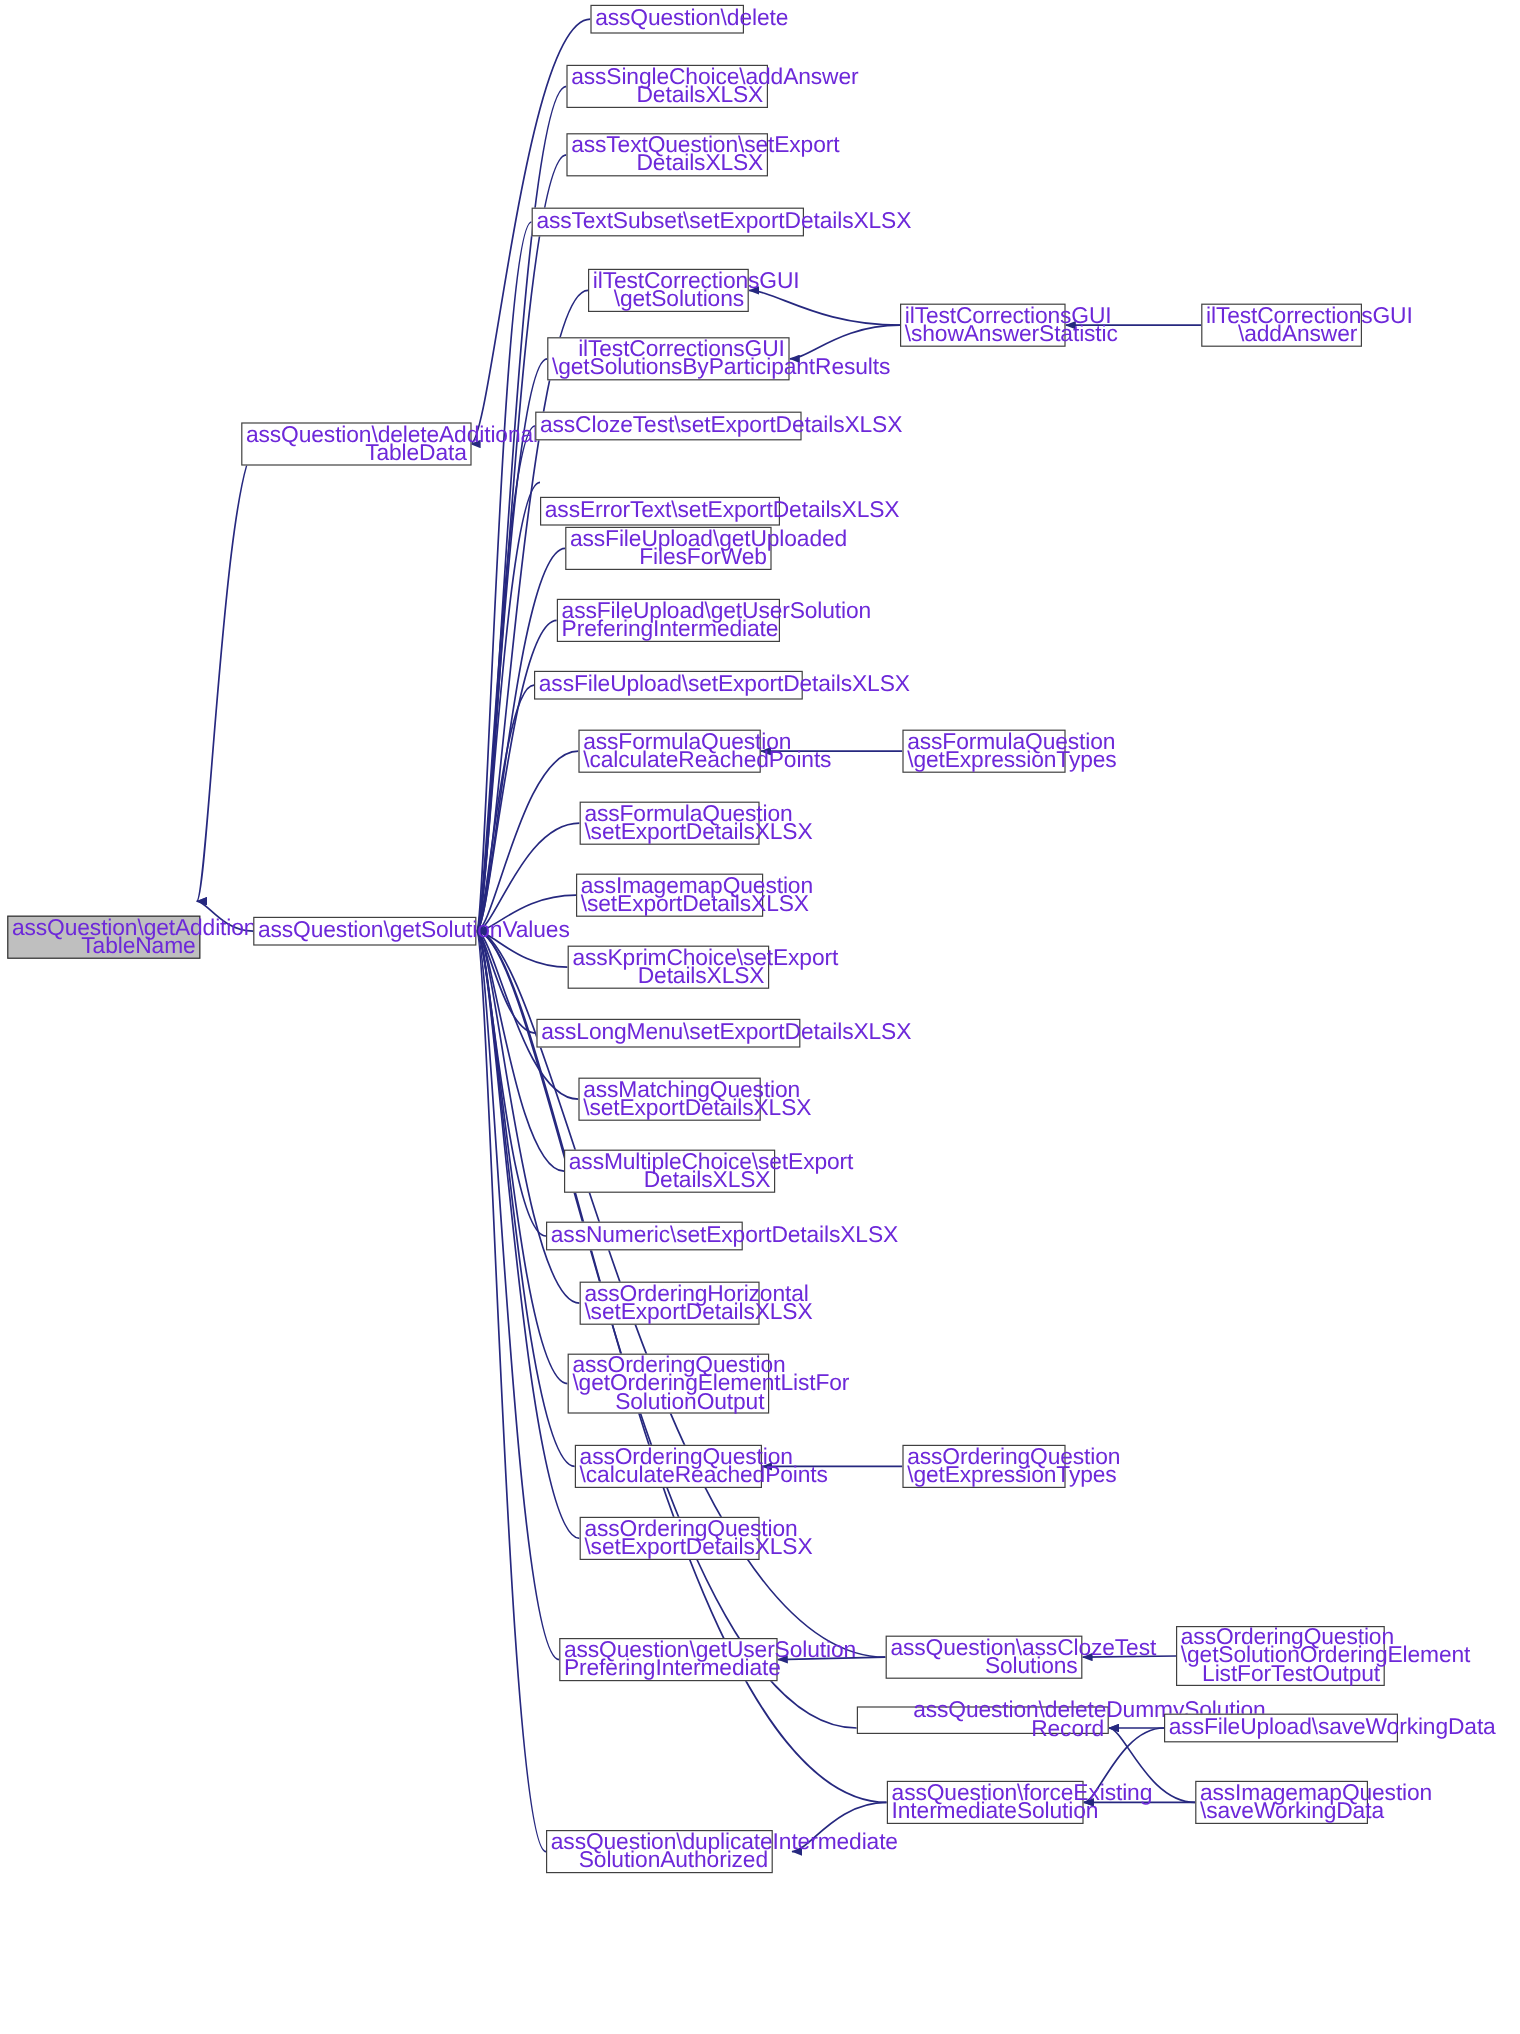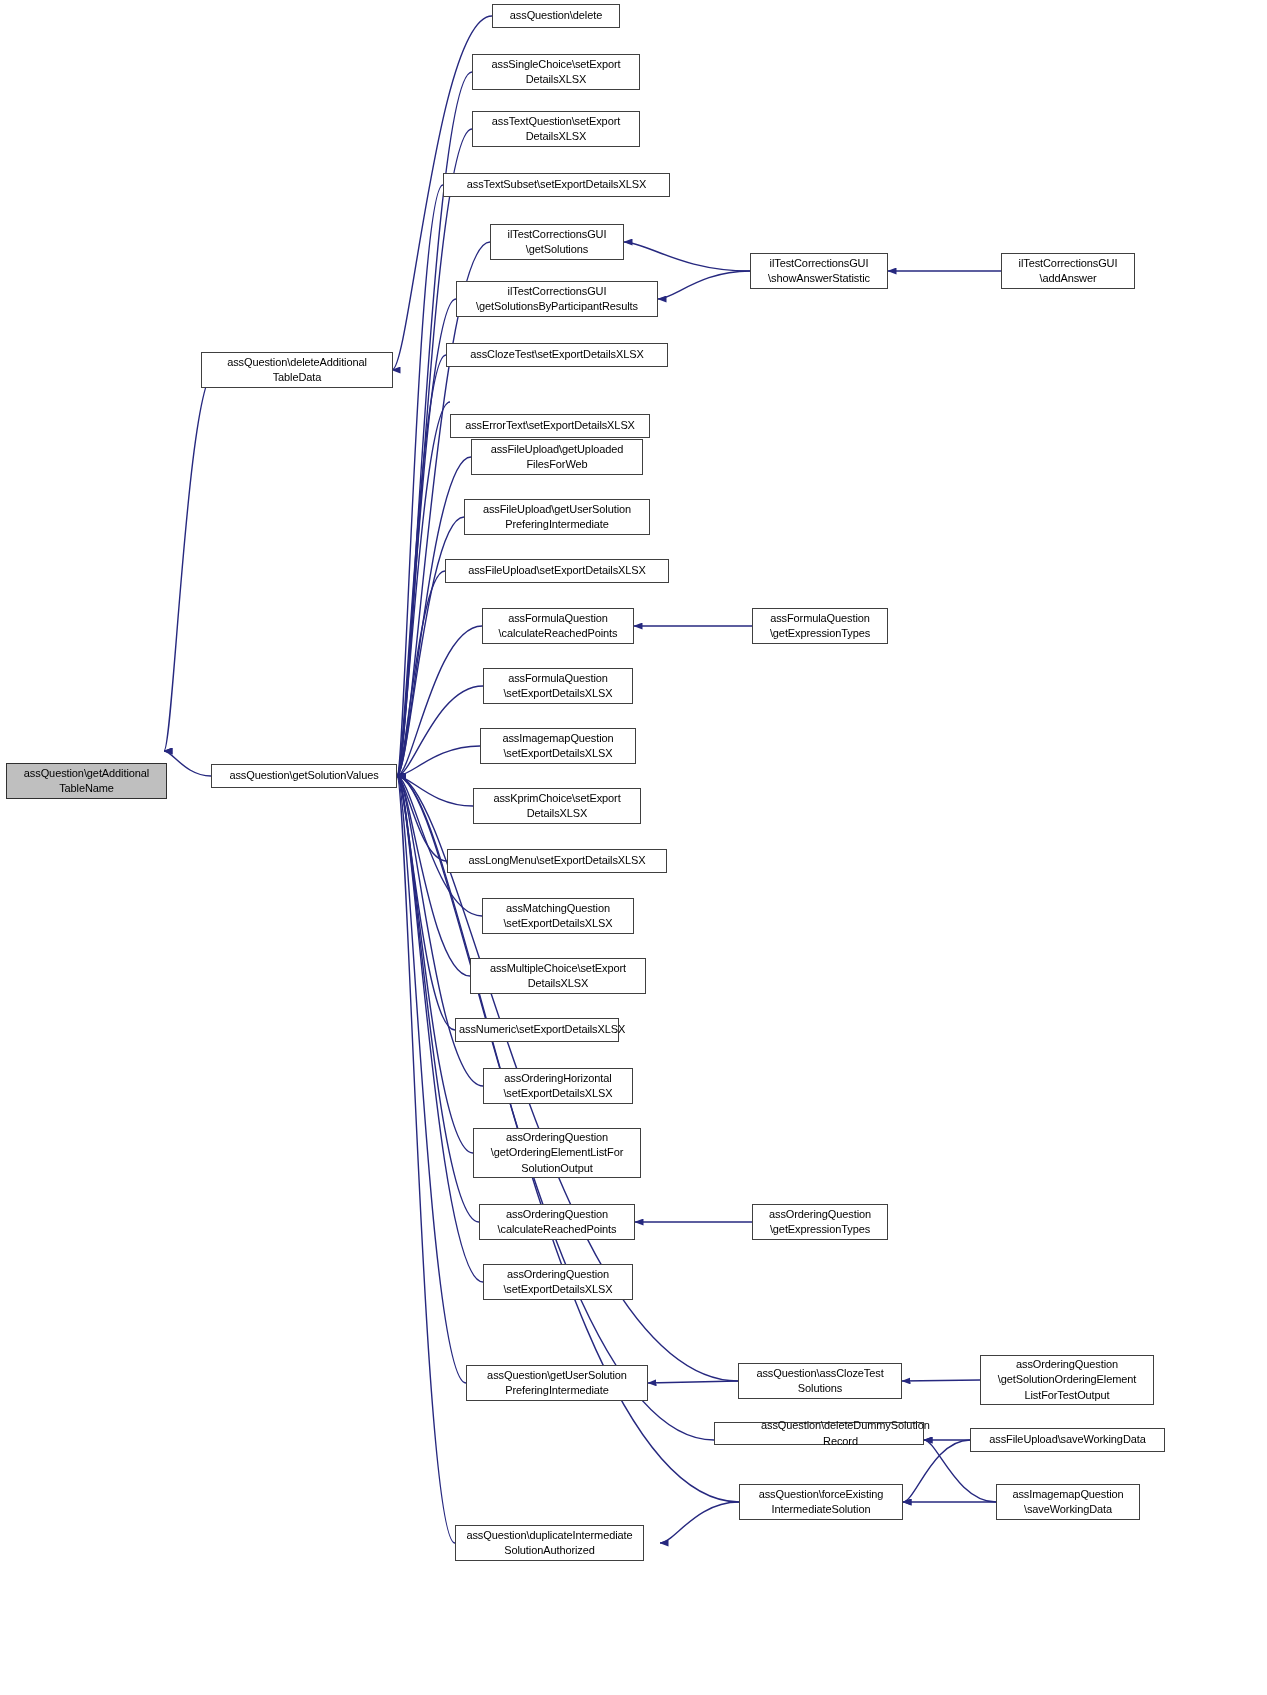--- a/index.html
+++ b/index.html
@@ -4,26 +4,26 @@
 <style>
   html,body{margin:0;padding:0;background:#ffffff;}
   body{font-family:"Liberation Sans", sans-serif;}
   #canvas{position:relative;width:1267px;height:1695px;background:#ffffff;overflow:hidden;}
   svg.edges{position:absolute;left:0;top:0;width:1267px;height:1695px;pointer-events:none;}
   .node{
     position:absolute;
     box-sizing:border-box;
     border:1px solid #404040;
     background:#ffffff;
-    color:#000000;
+    color:#6d28d9;
     display:flex;
     align-items:center;
     justify-content:center;
-    text-align:center;
-    font-size:11px;
+    text-align:right;
+    font-size:19px;
     line-height:15.5px;
     letter-spacing:-0.1px;
     white-space:pre-line;
     padding:0 3px;
   }
   .node.root{
     background:#bfbfbf;
     border:1px solid #303030;
     font-weight:normal;
   }
@@ -82,21 +82,21 @@
       <path d="M750,271 C699.4,271 674.56,299 658,299" fill="none" stroke="#26287f" stroke-width="1.4" marker-end="url(#ah)"></path>
       <path d="M1001,271 L888,271" fill="none" stroke="#26287f" stroke-width="1.4" marker-end="url(#ah)"></path>
     </svg>
   <div id="node-layer">
       <div class="node root" style="left: 6px; top: 733px; width: 161px; height: 36px; margin-top: 30px;"><span>assQuestion\getAdditional
 TableName</span></div>
       <div class="node" style="left: 201px; top: 352px; width: 192px; height: 36px;"><span>assQuestion\deleteAdditional
 TableData</span></div>
       <div class="node" style="left: 211px; top: 764px; width: 186px; height: 24px;"><span>assQuestion\getSolutionValues</span></div>
       <div class="node" style="left: 492px; top: 4px; width: 128px; height: 24px;"><span>assQuestion\delete</span></div>
-      <div class="node" style="left: 472px; top: 54px; width: 168px; height: 36px;"><span>assSingleChoice\setExport
+      <div class="node" style="left: 472px; top: 54px; width: 168px; height: 36px;"><span>assSingleChoice\addAnswer
 DetailsXLSX</span></div>
       <div class="node" style="left: 472px; top: 111px; width: 168px; height: 36px;"><span>assTextQuestion\setExport
 DetailsXLSX</span></div>
       <div class="node" style="left: 443px; top: 173px; width: 227px; height: 24px;"><span>assTextSubset\setExportDetailsXLSX</span></div>
       <div class="node" style="left: 490px; top: 224px; width: 134px; height: 36px;"><span>ilTestCorrectionsGUI
 \getSolutions</span></div>
       <div class="node" style="left: 456px; top: 281px; width: 202px; height: 36px;"><span>ilTestCorrectionsGUI
 \getSolutionsByParticipantResults</span></div>
       <div class="node" style="left: 446px; top: 343px; width: 222px; height: 24px;"><span>assClozeTest\setExportDetailsXLSX</span></div>
       <div class="node" style="left: 450px; top: 390px; width: 200px; height: 24px; margin-top: 24px;"><span>assErrorText\setExportDetailsXLSX</span></div>

